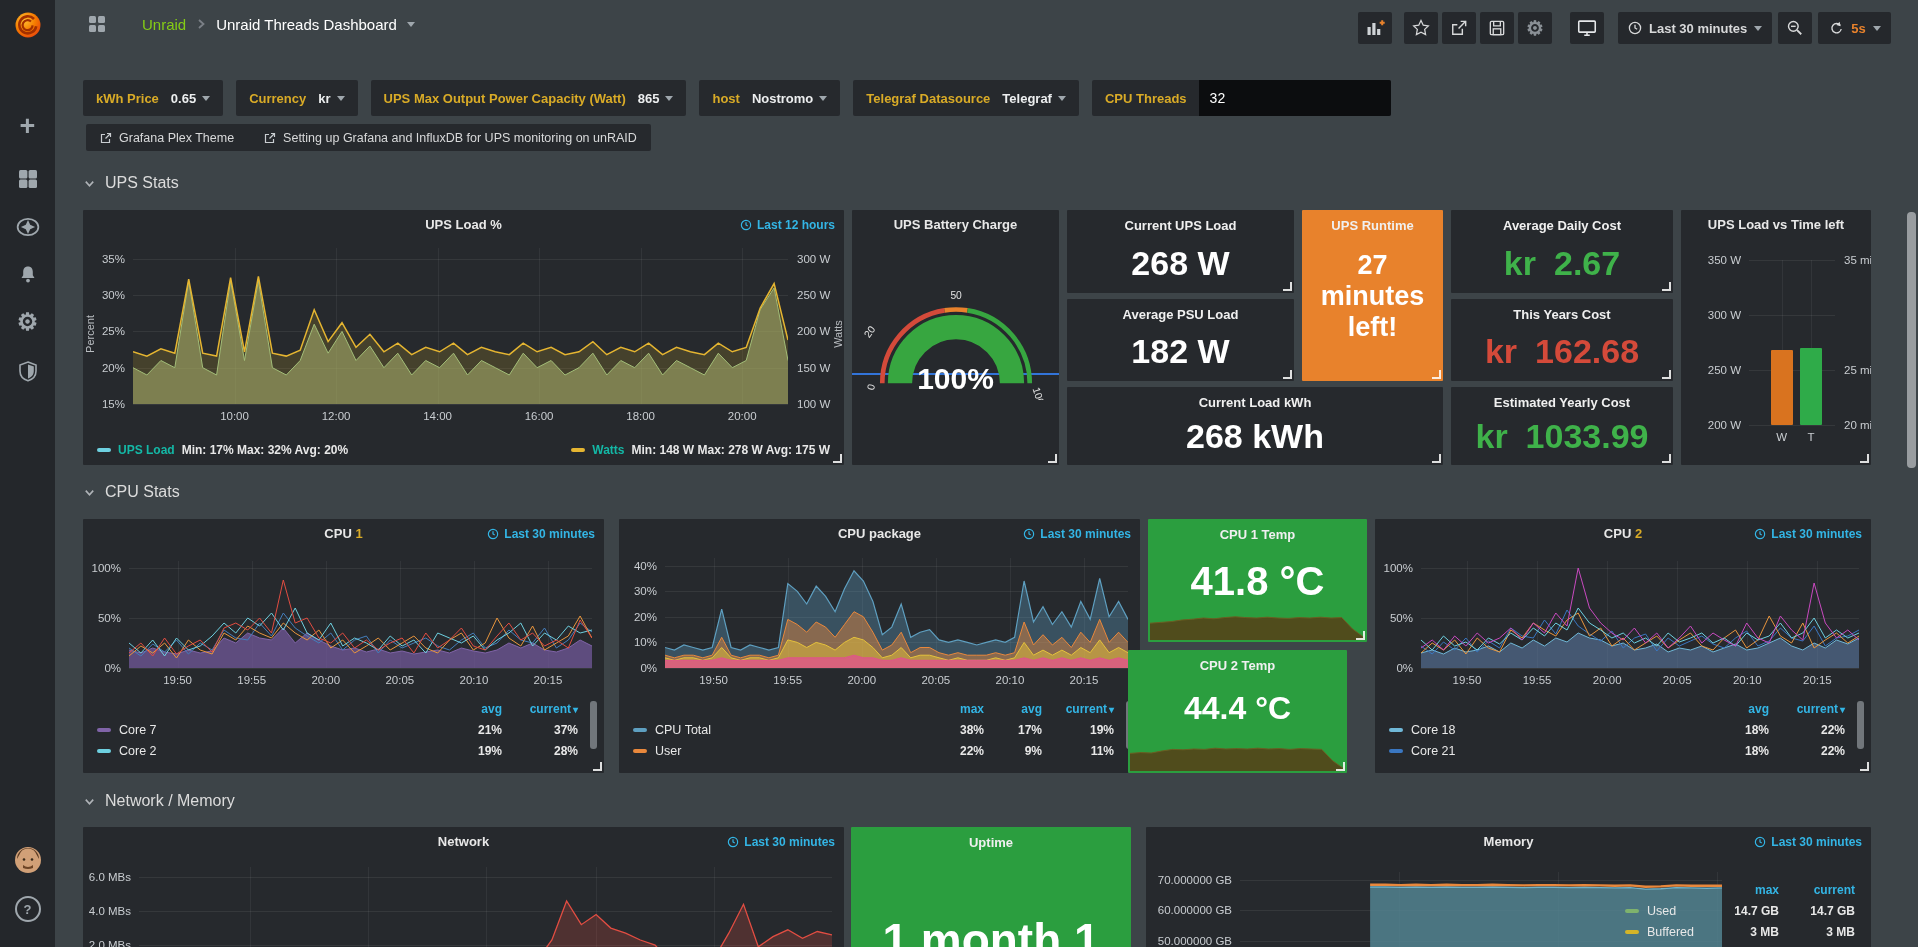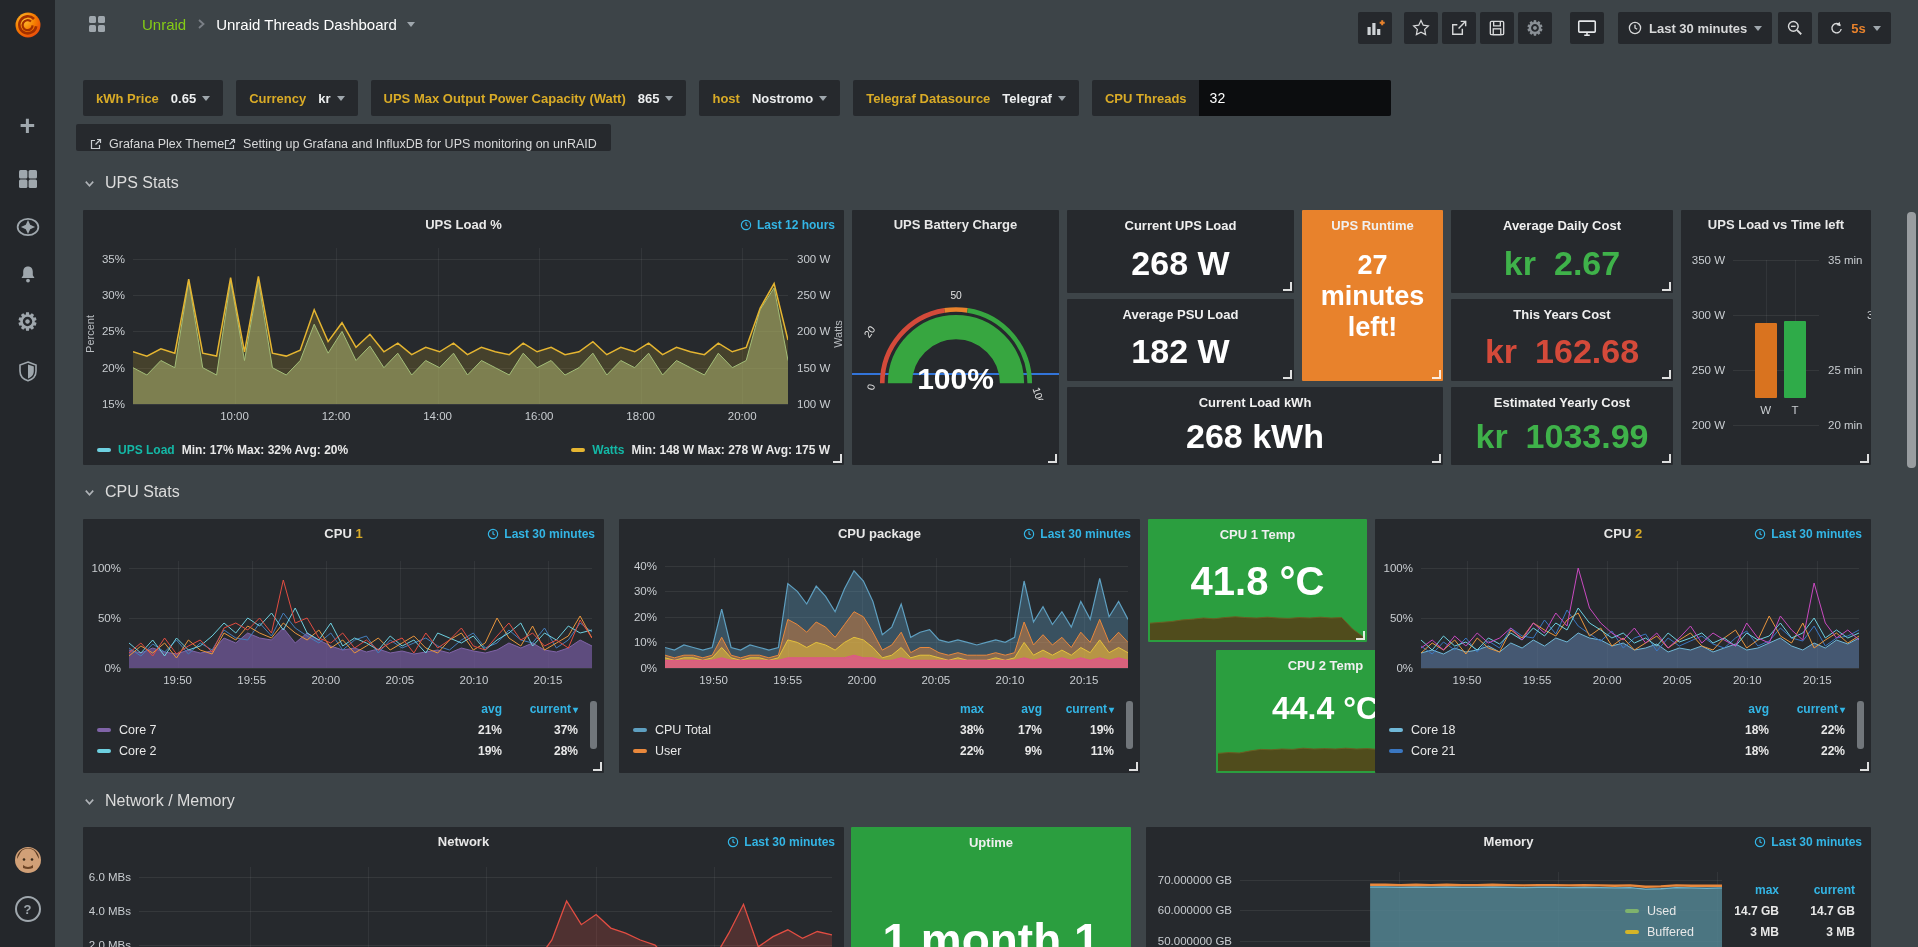--- a/index.html
+++ b/index.html
@@ -18,21 +18,21 @@
   .icon-btn{width:34px;height:32px;background:#25282c;border-radius:2px;display:flex;align-items:center;justify-content:center;margin-right:4px;}
   .pill{height:32px;background:#25282c;border-radius:2px;display:flex;align-items:center;gap:7px;padding:0 10px;font-size:13px;font-weight:bold;color:#d8d9da;}
   
   #vars{position:absolute;left:83px;top:80px;display:flex;gap:13px;}
   .vbox{background:#26292d;border-radius:2px;height:36px;display:flex;align-items:center;gap:12px;padding:0 13px;font-size:13px;white-space:nowrap;}
   .vlabel{color:#d9ab27;font-weight:bold;}
   .vval{color:#eceeef;font-weight:bold;display:flex;align-items:center;gap:6px;}
   .vbox.has-input{padding-right:0;}
   .vinput{background:#0c0d0f;border:none;outline:none;color:#fff;font-size:14px;width:170px;height:36px;padding:0 11px;border-radius:0 2px 2px 0;font-family:"Liberation Sans",sans-serif;}
   
-  #links{position:absolute;left:76px;top:124px;height:27px;background:#26292d;border-radius:2px;display:flex;align-items:flex-end;padding:0 14px;}
+  #links{position:absolute;left:86px;top:124px;height:27px;background:#26292d;border-radius:2px;display:flex;align-items:center;gap:30px;padding:0 14px;}
   .dlink{display:flex;align-items:center;gap:7px;font-size:12.5px;color:#d8d9da;}
   
   .sect{position:absolute;display:flex;align-items:center;gap:9px;font-size:16px;color:#dcdcdc;}
   
   .panel{position:absolute;background:#26292d;border-radius:1px;overflow:hidden;}
   .gtitle{position:absolute;top:7px;left:0;right:0;text-align:center;font-size:13px;font-weight:bold;color:#e8e8e8;}
   .gtitle .accent{color:#d9ab27;}
   .trange{position:absolute;top:8px;right:9px;display:flex;align-items:center;gap:5px;font-size:12px;font-weight:bold;color:#33b5e5;}
   .plot{position:absolute;}
   .plot svg{position:absolute;left:0;top:0;width:100%;height:100%;}
@@ -399,21 +399,21 @@
     <div class="stat-t">Estimated Yearly Cost</div>
     <div class="stat-v cost" style="top: 30px; color: rgb(63, 178, 74);">
       <span>kr</span>
         <span>1033.99</span>
     </div>
     <i class="rsz"></i>
   </div>
 
   <div class="panel" style="left:1681px;top:210px;width:190px;height:255px">
     <div class="gtitle"><span>UPS Load vs Time left</span></div>
-    <div class="plot" style="left:52px;top:50px;width:86px;height:138px">
+    <div class="plot" style="left:68px;top:50px;width:86px;height:165px">
         <div class="gridh" style="top: 0px;"></div>
         <div class="ytick" style="top: 0px;">350 W</div>
         <div class="gridh" style="top: 55px;"></div>
         <div class="ytick" style="top: 55px;">300 W</div>
         <div class="gridh" style="top: 110px;"></div>
         <div class="ytick" style="top: 110px;">250 W</div>
         <div class="gridh" style="top: 165px;"></div>
         <div class="ytick" style="top: 165px;">200 W</div>
         <div class="ytick y2" style="top: 0px;">35 min</div>
         <div class="ytick y2" style="top: 55px; margin-left: 48px;">30 min</div>
@@ -567,21 +567,21 @@
     <div class="stat-t">CPU 1 Temp</div>
     <div class="stat-v" style="top:40px;font-size:40px">41.8 °C</div>
     <div class="plot" style="left:2px;top:81px;width:213px;height:40px">
         <svg viewBox="0 0 213 40" preserveAspectRatio="none">
           <path d="M0.0,23.2L10.7,22.4L21.3,21.6L31.9,20.0L42.6,19.2L53.3,18.0L63.9,18.8L74.5,17.6L85.2,16.8L95.8,17.6L106.5,18.0L117.2,17.2L127.8,18.0L138.4,18.4L149.1,17.6L159.8,18.0L170.4,17.2L181.1,18.0L191.7,17.6L202.3,28.8L213.0,36.8L213,40L0,40Z" fill="rgba(82,72,26,0.95)"></path>
           <path d="M0.0,23.2L10.7,22.4L21.3,21.6L31.9,20.0L42.6,19.2L53.3,18.0L63.9,18.8L74.5,17.6L85.2,16.8L95.8,17.6L106.5,18.0L117.2,17.2L127.8,18.0L138.4,18.4L149.1,17.6L159.8,18.0L170.4,17.2L181.1,18.0L191.7,17.6L202.3,28.8L213.0,36.8" fill="none" stroke="#6b5e22" stroke-width="1"></path>
         </svg>
       </div>
     <i class="rsz"></i>
   </div>
-  <div class="panel" style="left: 1216px; top: 650px; width: 219px; height: 123px; background: rgb(43, 158, 63);">
+  <div class="panel" style="left: 1128px; top: 650px; width: 219px; height: 123px; background: rgb(43, 158, 63);">
     <div class="stat-t">CPU 2 Temp</div>
     <div class="stat-v" style="top:40px;font-size:32px">44.4 °C</div>
     <div class="plot" style="left:2px;top:81px;width:213px;height:40px">
         <svg viewBox="0 0 213 40" preserveAspectRatio="none">
           <path d="M0.0,22.4L10.7,21.6L21.3,22.0L31.9,20.0L42.6,18.4L53.3,18.8L63.9,18.0L74.5,18.4L85.2,17.2L95.8,18.0L106.5,17.6L117.2,18.0L127.8,17.2L138.4,18.0L149.1,17.6L159.8,18.4L170.4,17.6L181.1,18.0L191.7,18.4L202.3,29.6L213.0,37.2L213,40L0,40Z" fill="rgba(82,72,26,0.95)"></path>
           <path d="M0.0,22.4L10.7,21.6L21.3,22.0L31.9,20.0L42.6,18.4L53.3,18.8L63.9,18.0L74.5,18.4L85.2,17.2L95.8,18.0L106.5,17.6L117.2,18.0L127.8,17.2L138.4,18.0L149.1,17.6L159.8,18.4L170.4,17.6L181.1,18.0L191.7,18.4L202.3,29.6L213.0,37.2" fill="none" stroke="#6b5e22" stroke-width="1"></path>
         </svg>
       </div>
     <i class="rsz"></i>
   </div>

